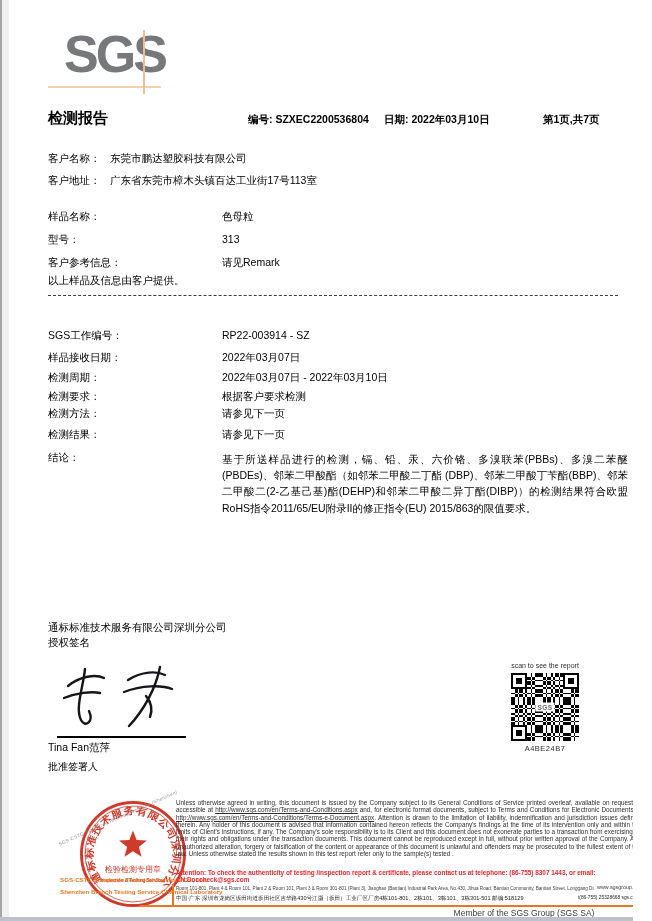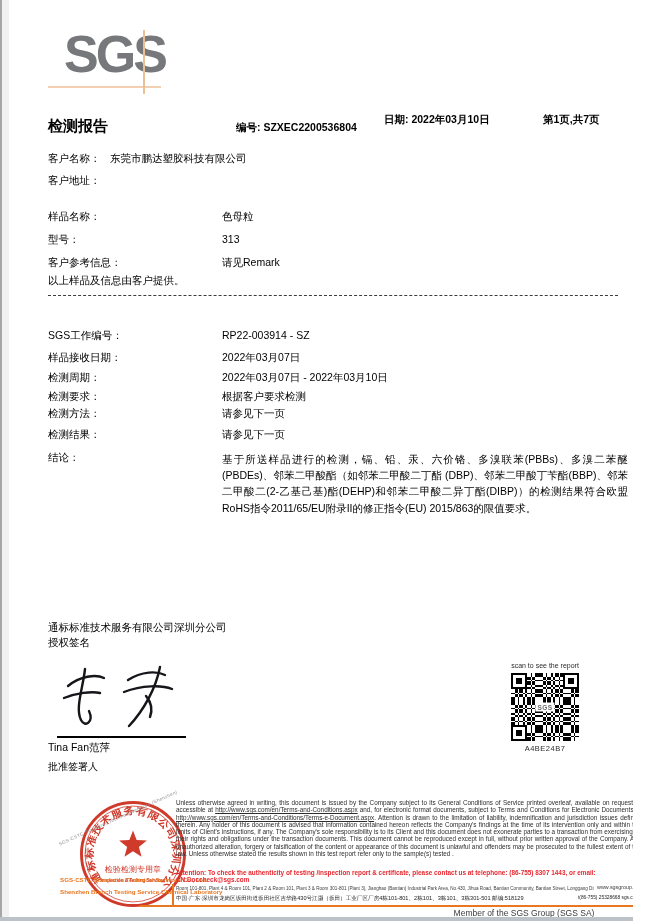--- a/index.html
+++ b/index.html
@@ -11,23 +11,23 @@
   .edge-left-dark { position:absolute; left:0; top:0; width:2px; height:100%; background:#a6a6a6; }
   .edge-left-light { position:absolute; left:2px; top:0; width:7px; height:100%; background:#f1f1f1; }
   .edge-bottom { position:absolute; left:0; top:917px; width:652px; height:4px; background:#bdc2c9; }
 
   
   .logo { position:absolute; left:64px; top:28px; font-size:52px; font-weight:bold; color:#77787b; letter-spacing:-3px; line-height:1; }
   .logo-hline { position:absolute; left:48px; top:86px; width:113px; height:2px; background:#f2cfae; }
   .logo-vline { position:absolute; left:143px; top:30px; width:2px; height:64px; background:#ecbf95; }
 
   
-  .title { position:absolute; left:48px; top:117px; font-size:15px; font-weight:bold; }
+  .title { position:absolute; left:48px; top:109px; font-size:15px; font-weight:bold; }
   .hdr { position:absolute; top:113px; font-size:10.5px; font-weight:bold; white-space:nowrap; }
-  .hdr-no { left:236px;margin-top:8px; } .hdr-date { left:384px; } .hdr-page { left:543px; }
+  .hdr-no { left:248px; } .hdr-date { left:384px; } .hdr-page { left:543px; }
 
   .lbl { position:absolute; left:48px; font-size:10.5px; white-space:nowrap; }
   .val { position:absolute; font-size:10.5px; white-space:nowrap; }
   .v1 { left:110px; } .v2 { left:222px; }
 
   .dashline { position:absolute; left:48px; top:295px; width:570px; border-top:1.5px dashed #3c3c3c; }
 
   .conclusion { position:absolute; left:222px; top:451px; width:406px; font-size:10.5px; line-height:16.2px; white-space:normal; text-align:justify; }
 
   
@@ -80,20 +80,21 @@
   <div class="logo-vline"></div>
 
   <div class="title">检测报告</div>
   <div class="hdr hdr-no">编号: SZXEC2200536804</div>
   <div class="hdr hdr-date">日期: 2022年03月10日</div>
   <div class="hdr hdr-page">第1页,共7页</div>
 
   <div class="lbl" style="top:152px">客户名称：</div>
   <div class="val v1" style="top:152px">东莞市鹏达塑胶科技有限公司</div>
   <div class="lbl" style="top:174px">客户地址：</div>
+  <div class="val v1" style="top:174px">广东省东莞市樟木头镇百达工业街17号113室</div>
 
   <div class="lbl" style="top:210px">样品名称：</div>
   <div class="val v2" style="top:210px">色母粒</div>
   <div class="lbl" style="top:233px">型号：</div>
   <div class="val v2" style="top:233px">313</div>
   <div class="lbl" style="top:256px">客户参考信息：</div>
   <div class="val v2" style="top:256px">请见Remark</div>
   <div class="lbl" style="top:274px">以上样品及信息由客户提供。</div>
 
   <div class="dashline"></div>

